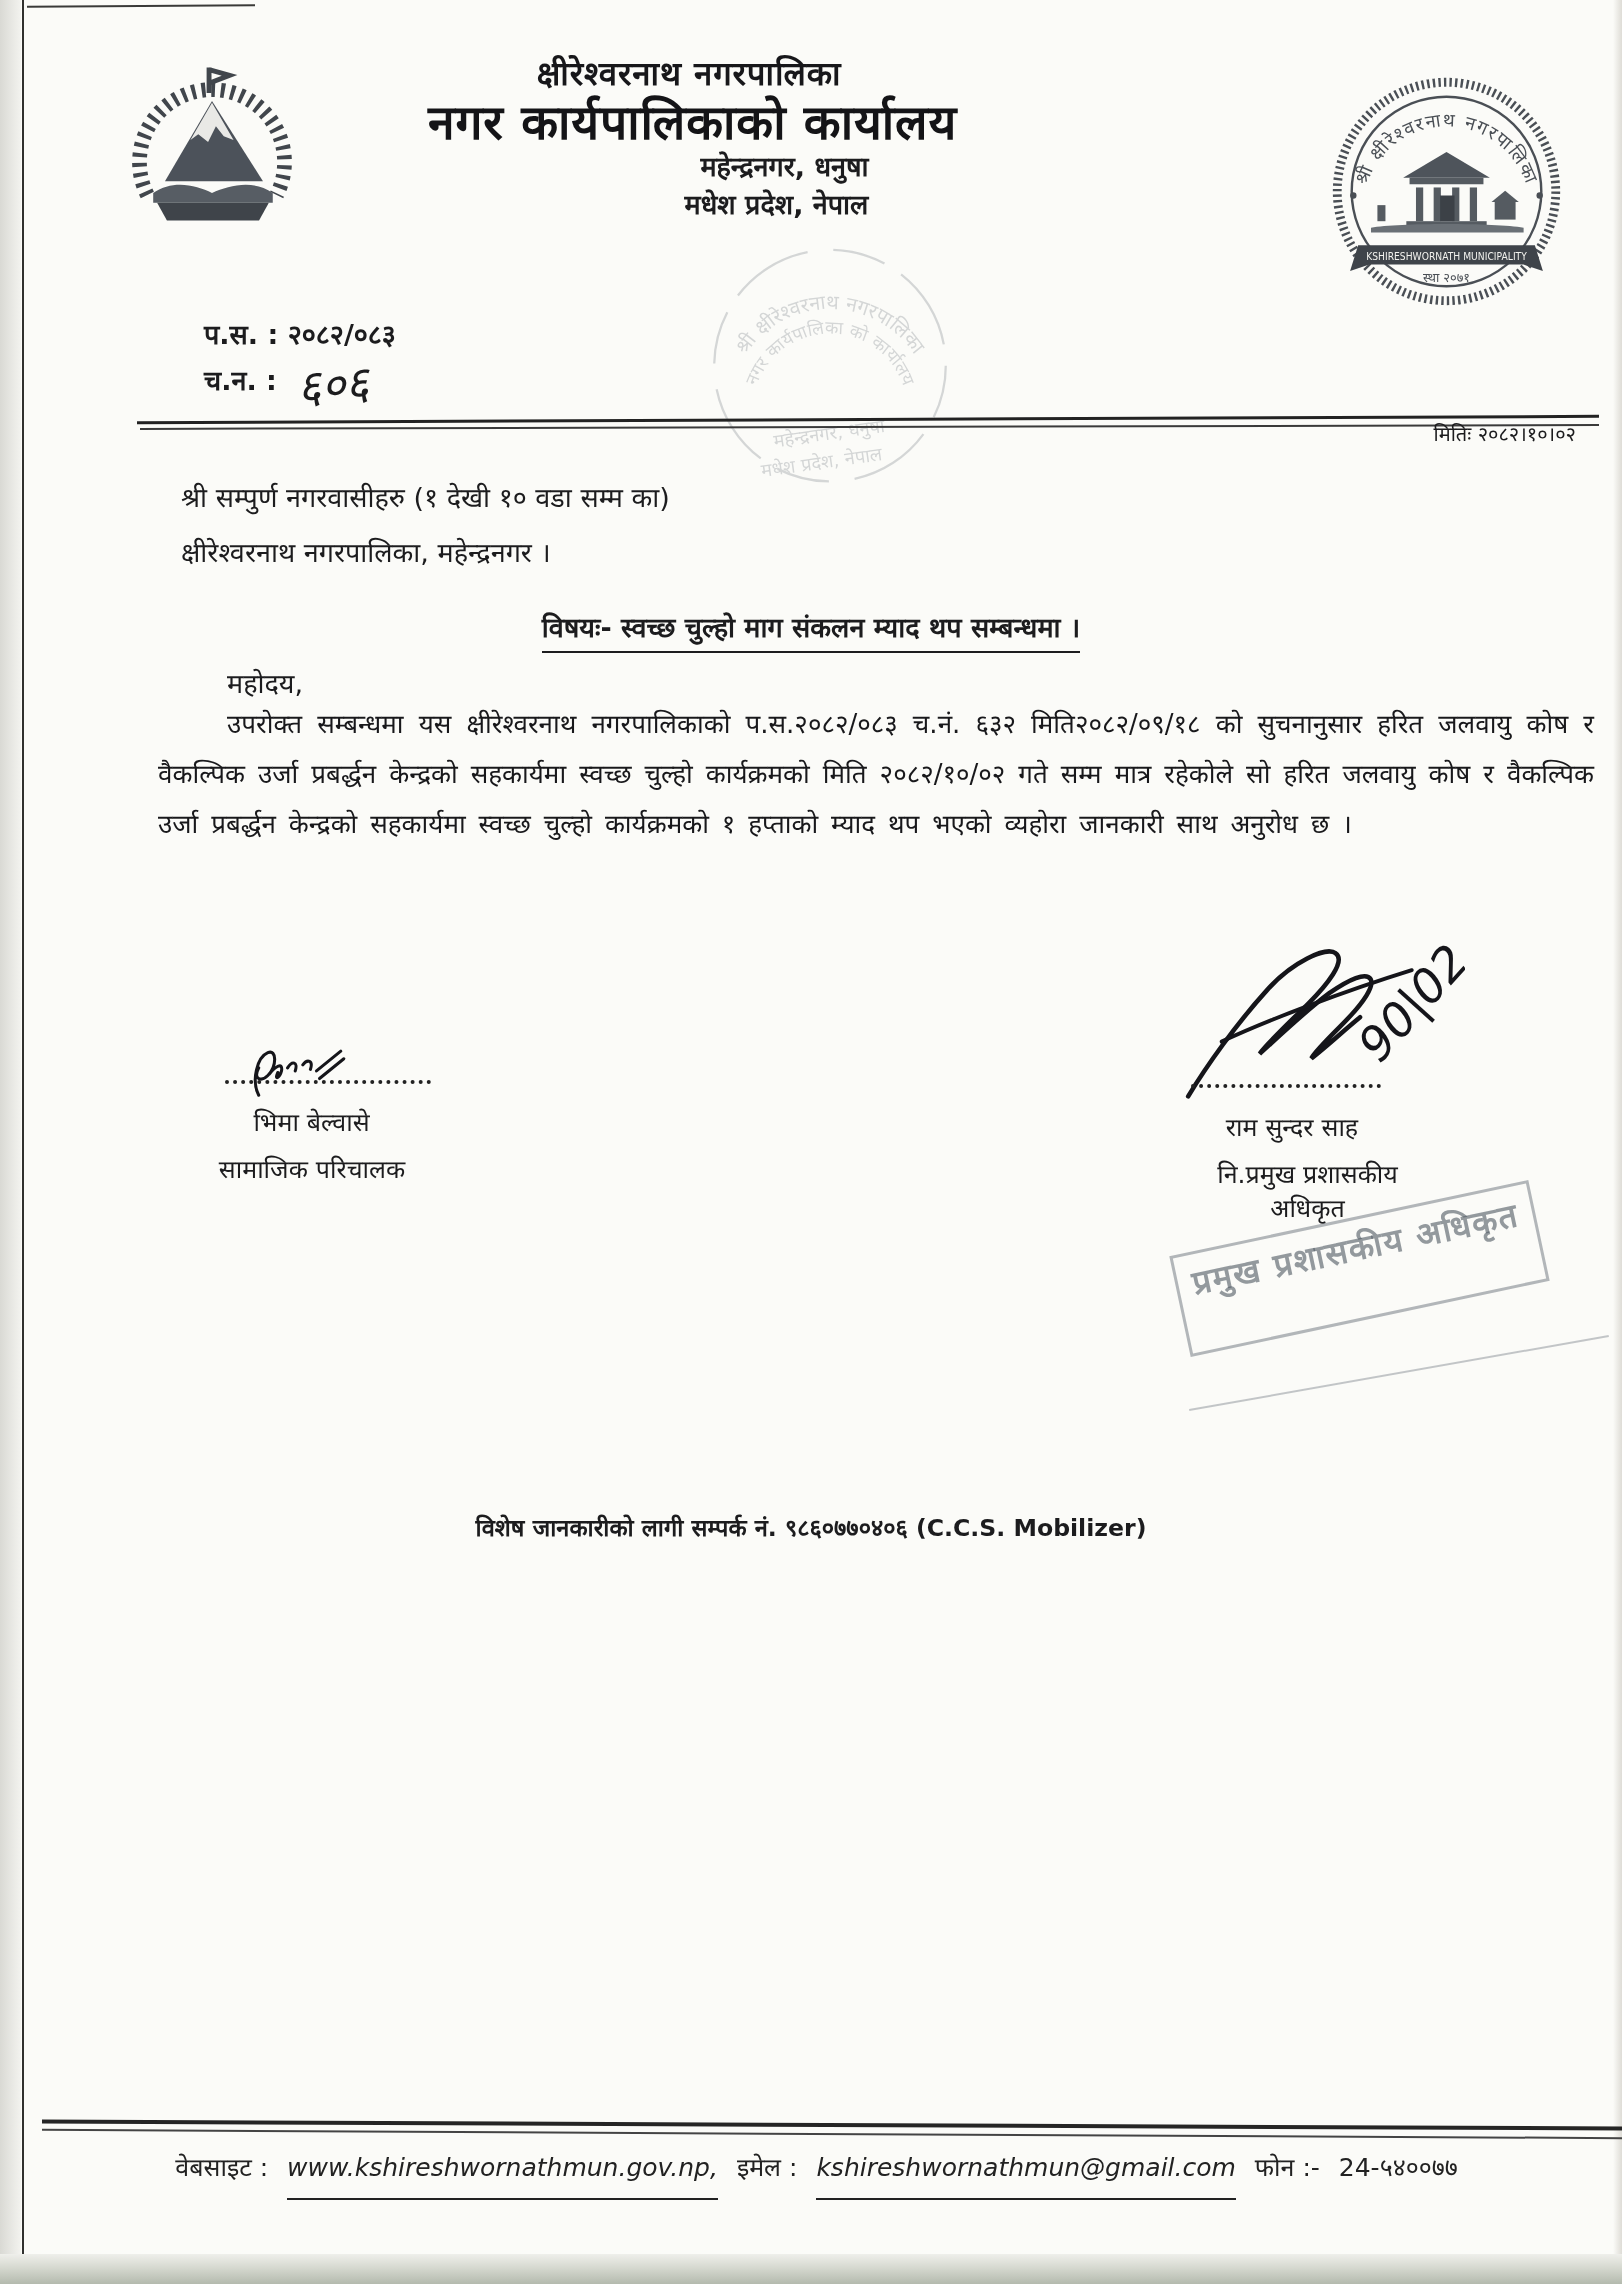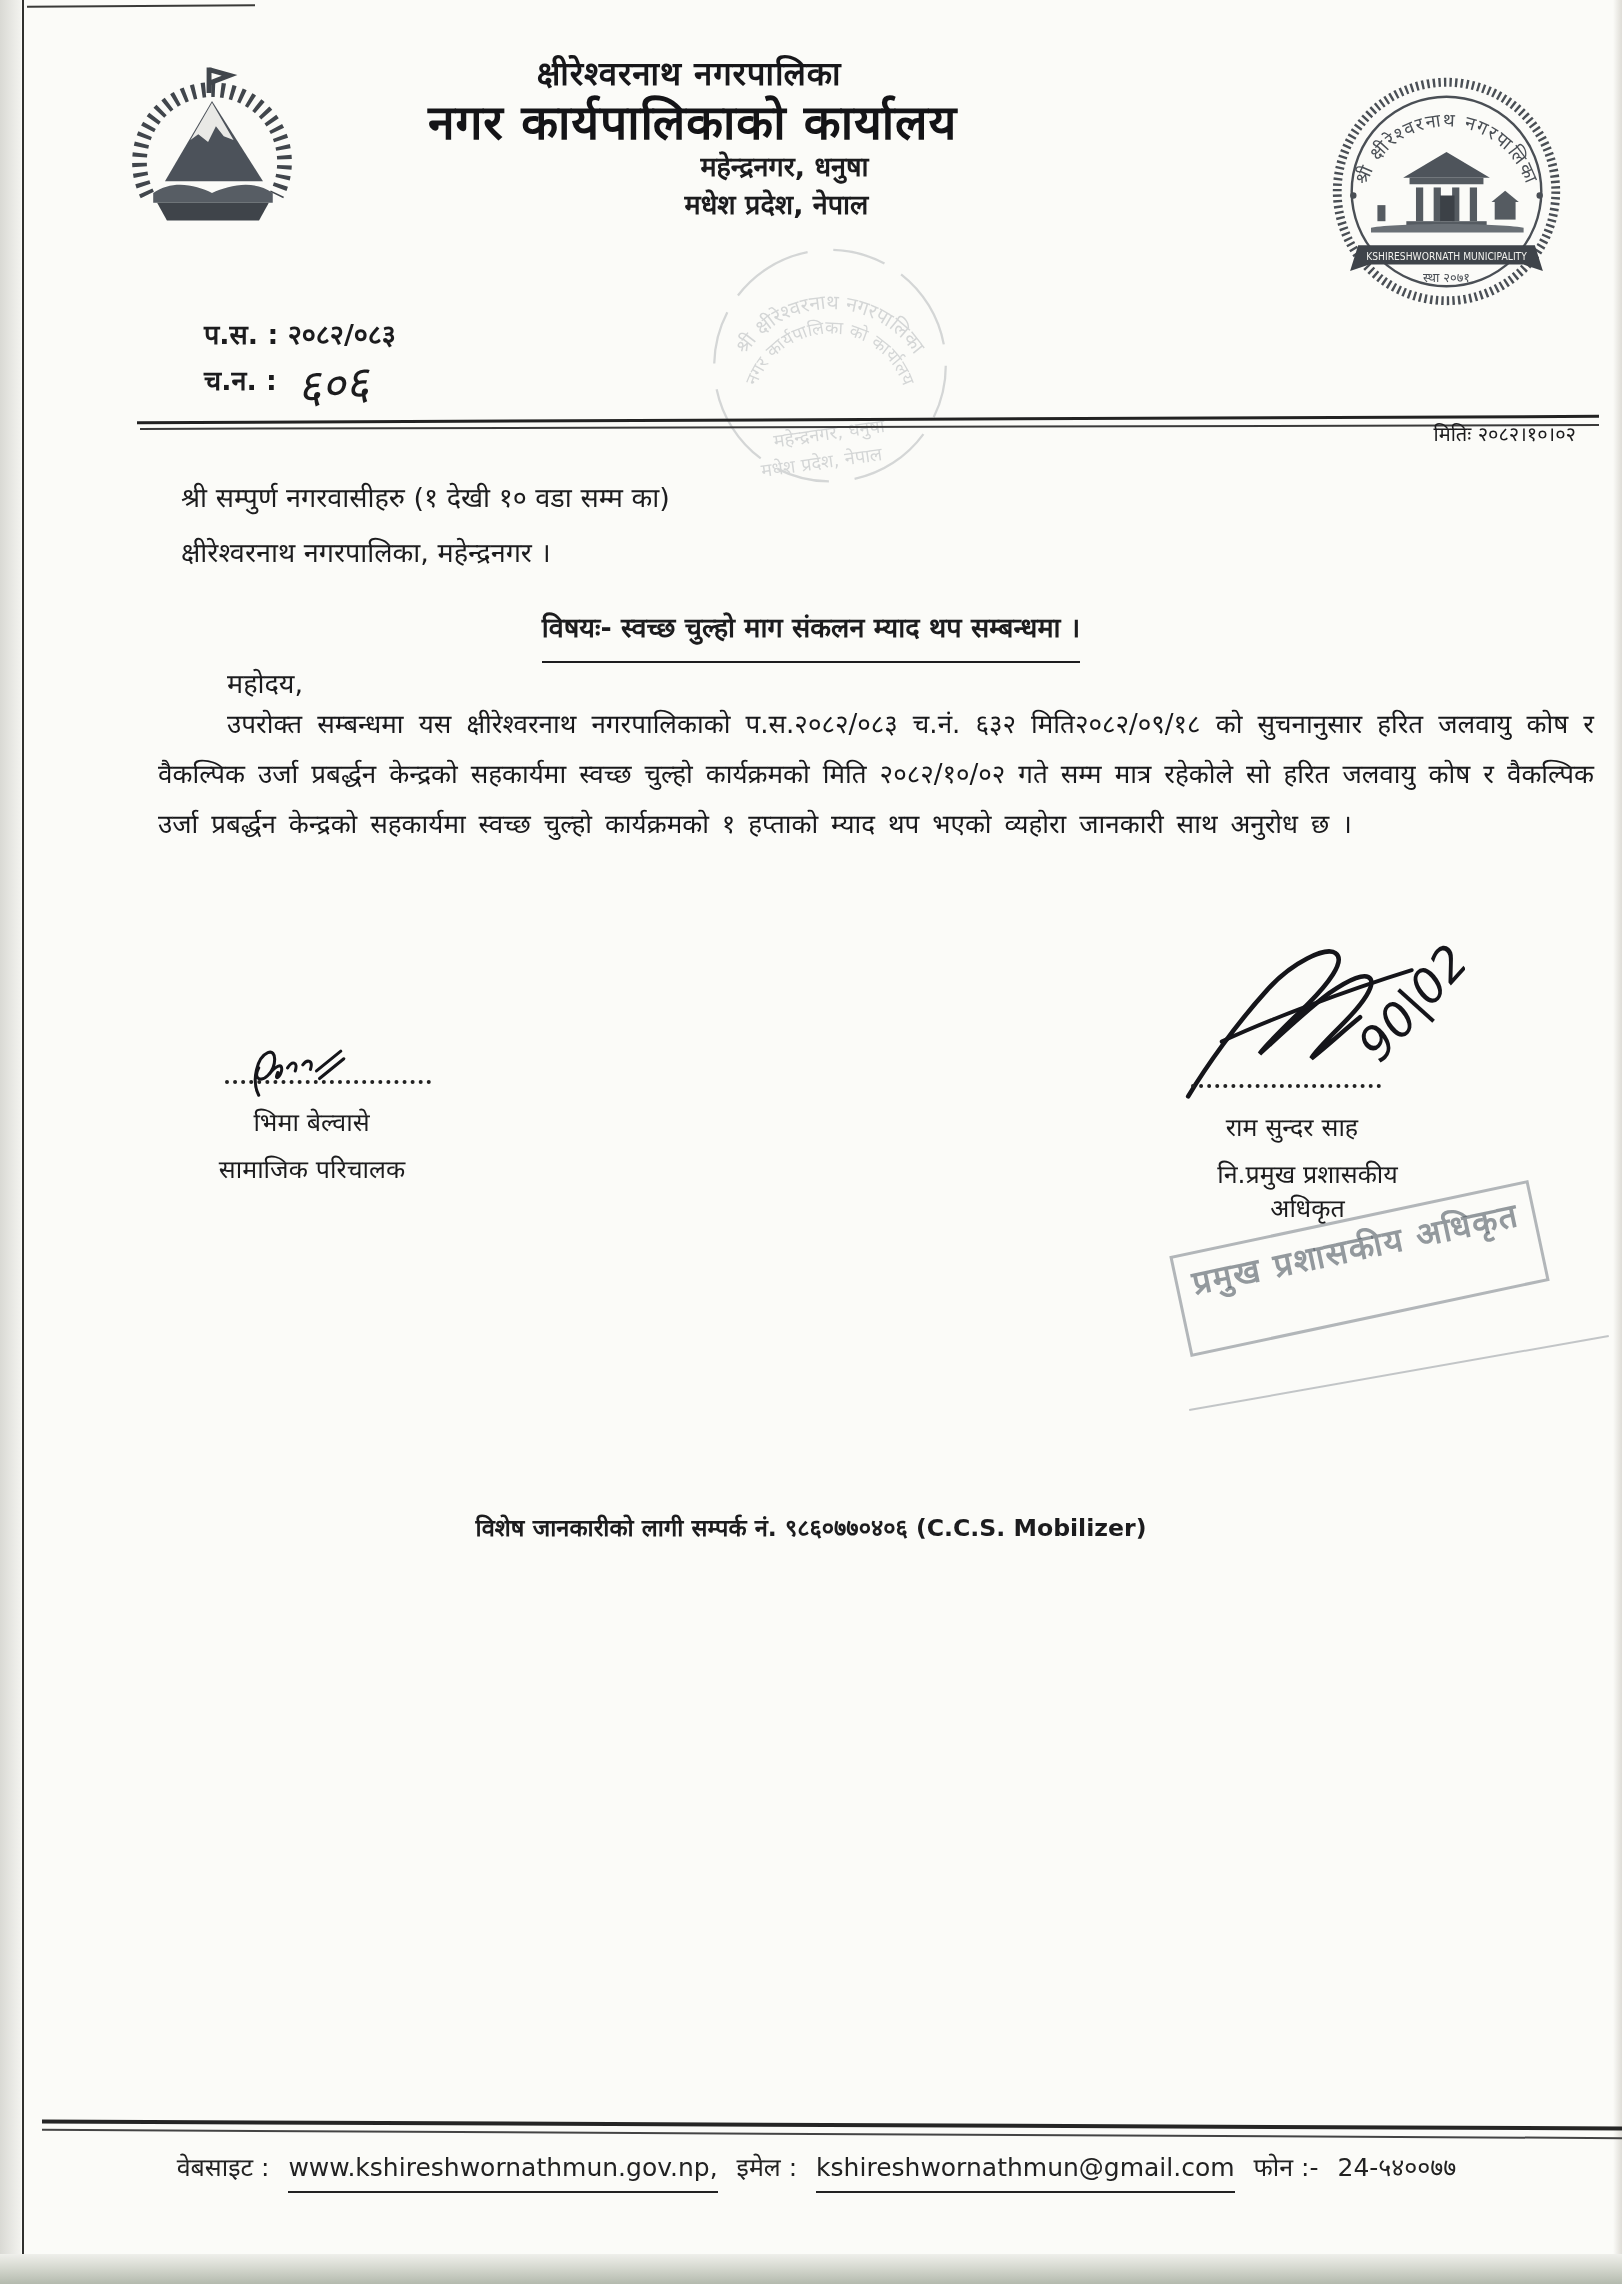--- a/index.html
+++ b/index.html
@@ -40,21 +40,21 @@
   .rule-a { position:absolute; left:137px; top:418px; width:1462px; height:3px; background:#222; transform:rotate(-0.25deg); }
   .rule-b { position:absolute; left:140px; top:426px; width:1459px; height:1.5px; background:#3a3a3a; transform:rotate(-0.15deg); }
 
   .date-line { position:absolute; left:1233px; top:420px; width:343px; text-align:right; font-size:20px; }
 
   .addr-to-1 { position:absolute; left:181px; top:478px; font-size:27px;text-align:center; }
   .addr-to-2 { position:absolute; left:181px; top:533px; font-size:27px; }
 
   .subject-wrap { position:absolute; left:0; top:608px; width:1622px; text-align:center; }
   .subject-text { display:inline-block; font-size:27px; font-weight:bold;
-    border-bottom:2.3px solid #1d1d1f; padding-bottom:16px; }
+    border-bottom:2.3px solid #1d1d1f; padding-bottom:6px; }
 
   .salutation { position:absolute; left:227px; top:664px; font-size:27px; }
 
   .body-par { position:absolute; left:158px; top:699px; width:1436px; font-size:26px;
     line-height:50px; text-align:justify; text-indent:69px; color:#18181b;
     word-spacing:4.6px; }
 
   
   .sig-left-svg { position:absolute; left:242px; top:1045px; width:114px; height:61px; }
   .sig-left-dots { position:absolute; left:225px; top:1080px; width:206px; border-bottom:4.6px dotted #222; }
@@ -76,21 +76,21 @@
 
   .contact-note { position:absolute; left:419px; top:1511px; width:784px; text-align:center;
     font-size:23.6px; font-weight:bold; }
 
   
   .rule-c { position:absolute; left:42px; top:2123px; width:1581px; height:3.8px; background:#252525; transform:rotate(0.25deg); }
   .rule-d { position:absolute; left:42px; top:2133px; width:1581px; height:1.5px; background:#444; transform:rotate(0.3deg); }
   .footer-line { position:absolute; left:0; top:2149px; width:1622px; text-align:center;
     font-size:25px; color:#222; }
   .footer-line .lbl { margin:0 11px; }
-  .footer-link { border-bottom:2.3px solid #222; padding-bottom:9px; }
+  .footer-link { border-bottom:2.3px solid #222; padding-bottom:16px;font-style:italic; }
 
   svg text { font-family:"DejaVu Sans", sans-serif; }
 </style>
 </head>
 <body>
 
 <div class="page">
 
   <div class="edge-left-shadow"></div>
   <div class="edge-left-line"></div>

